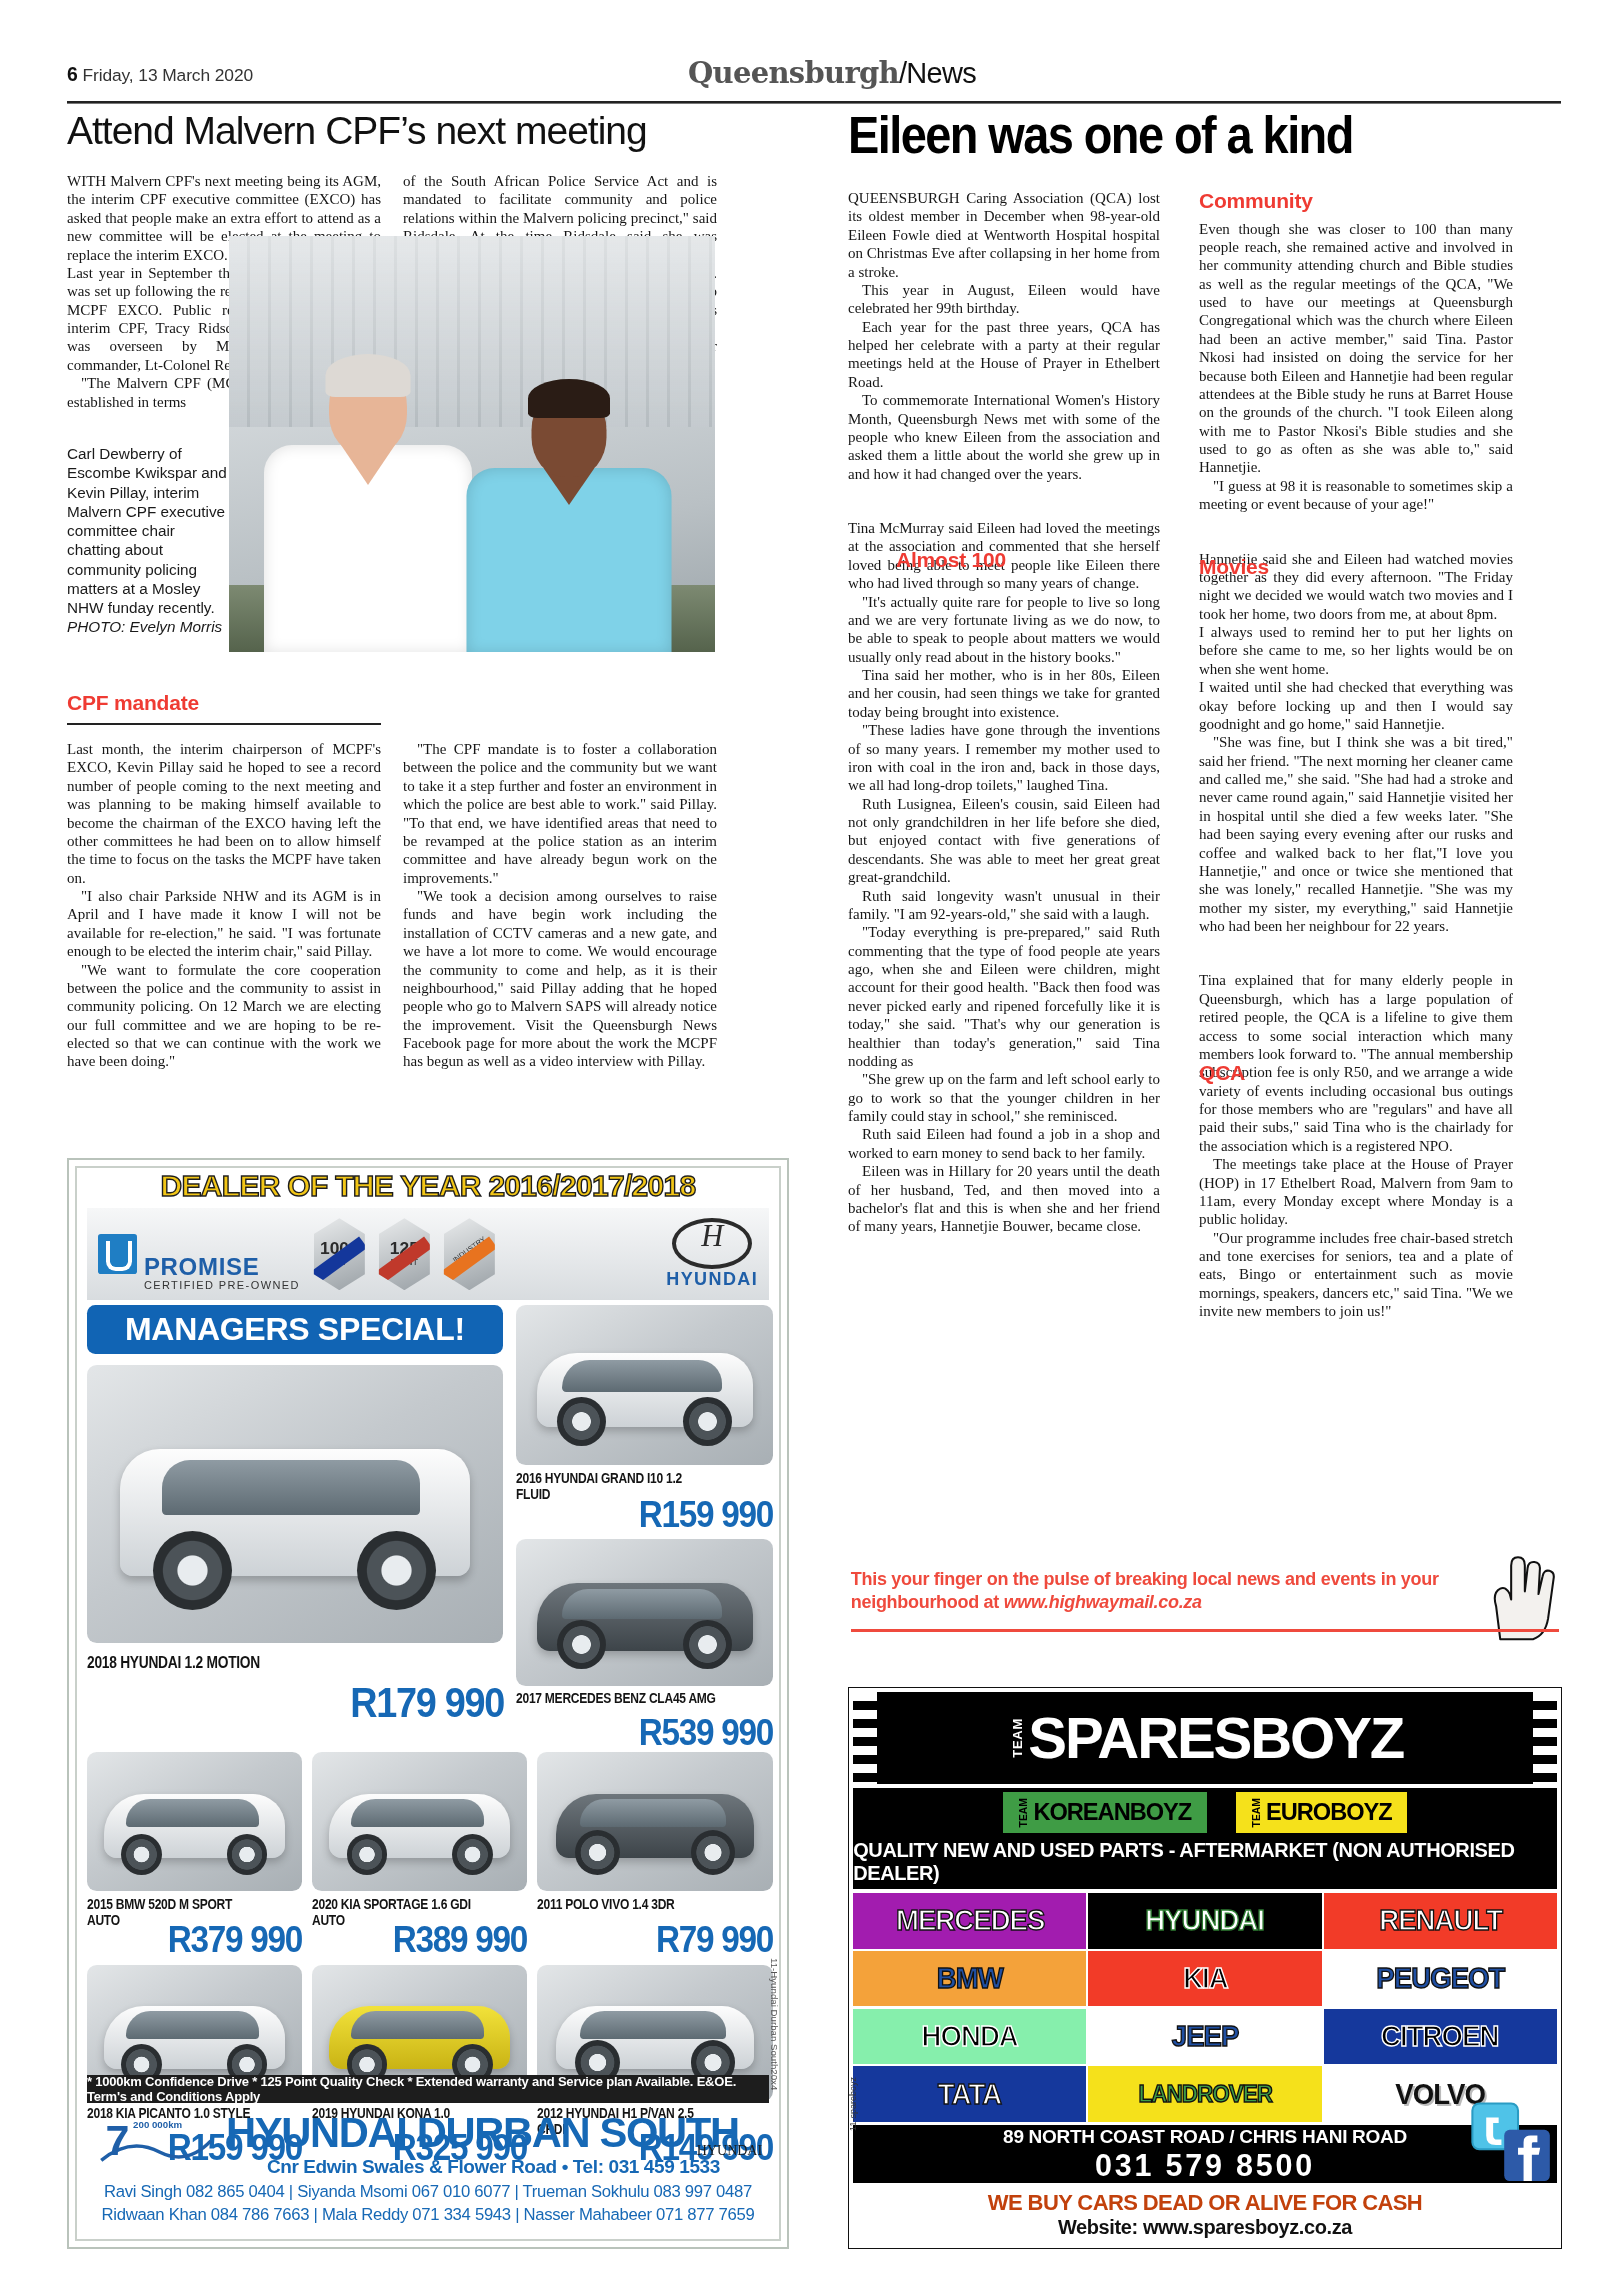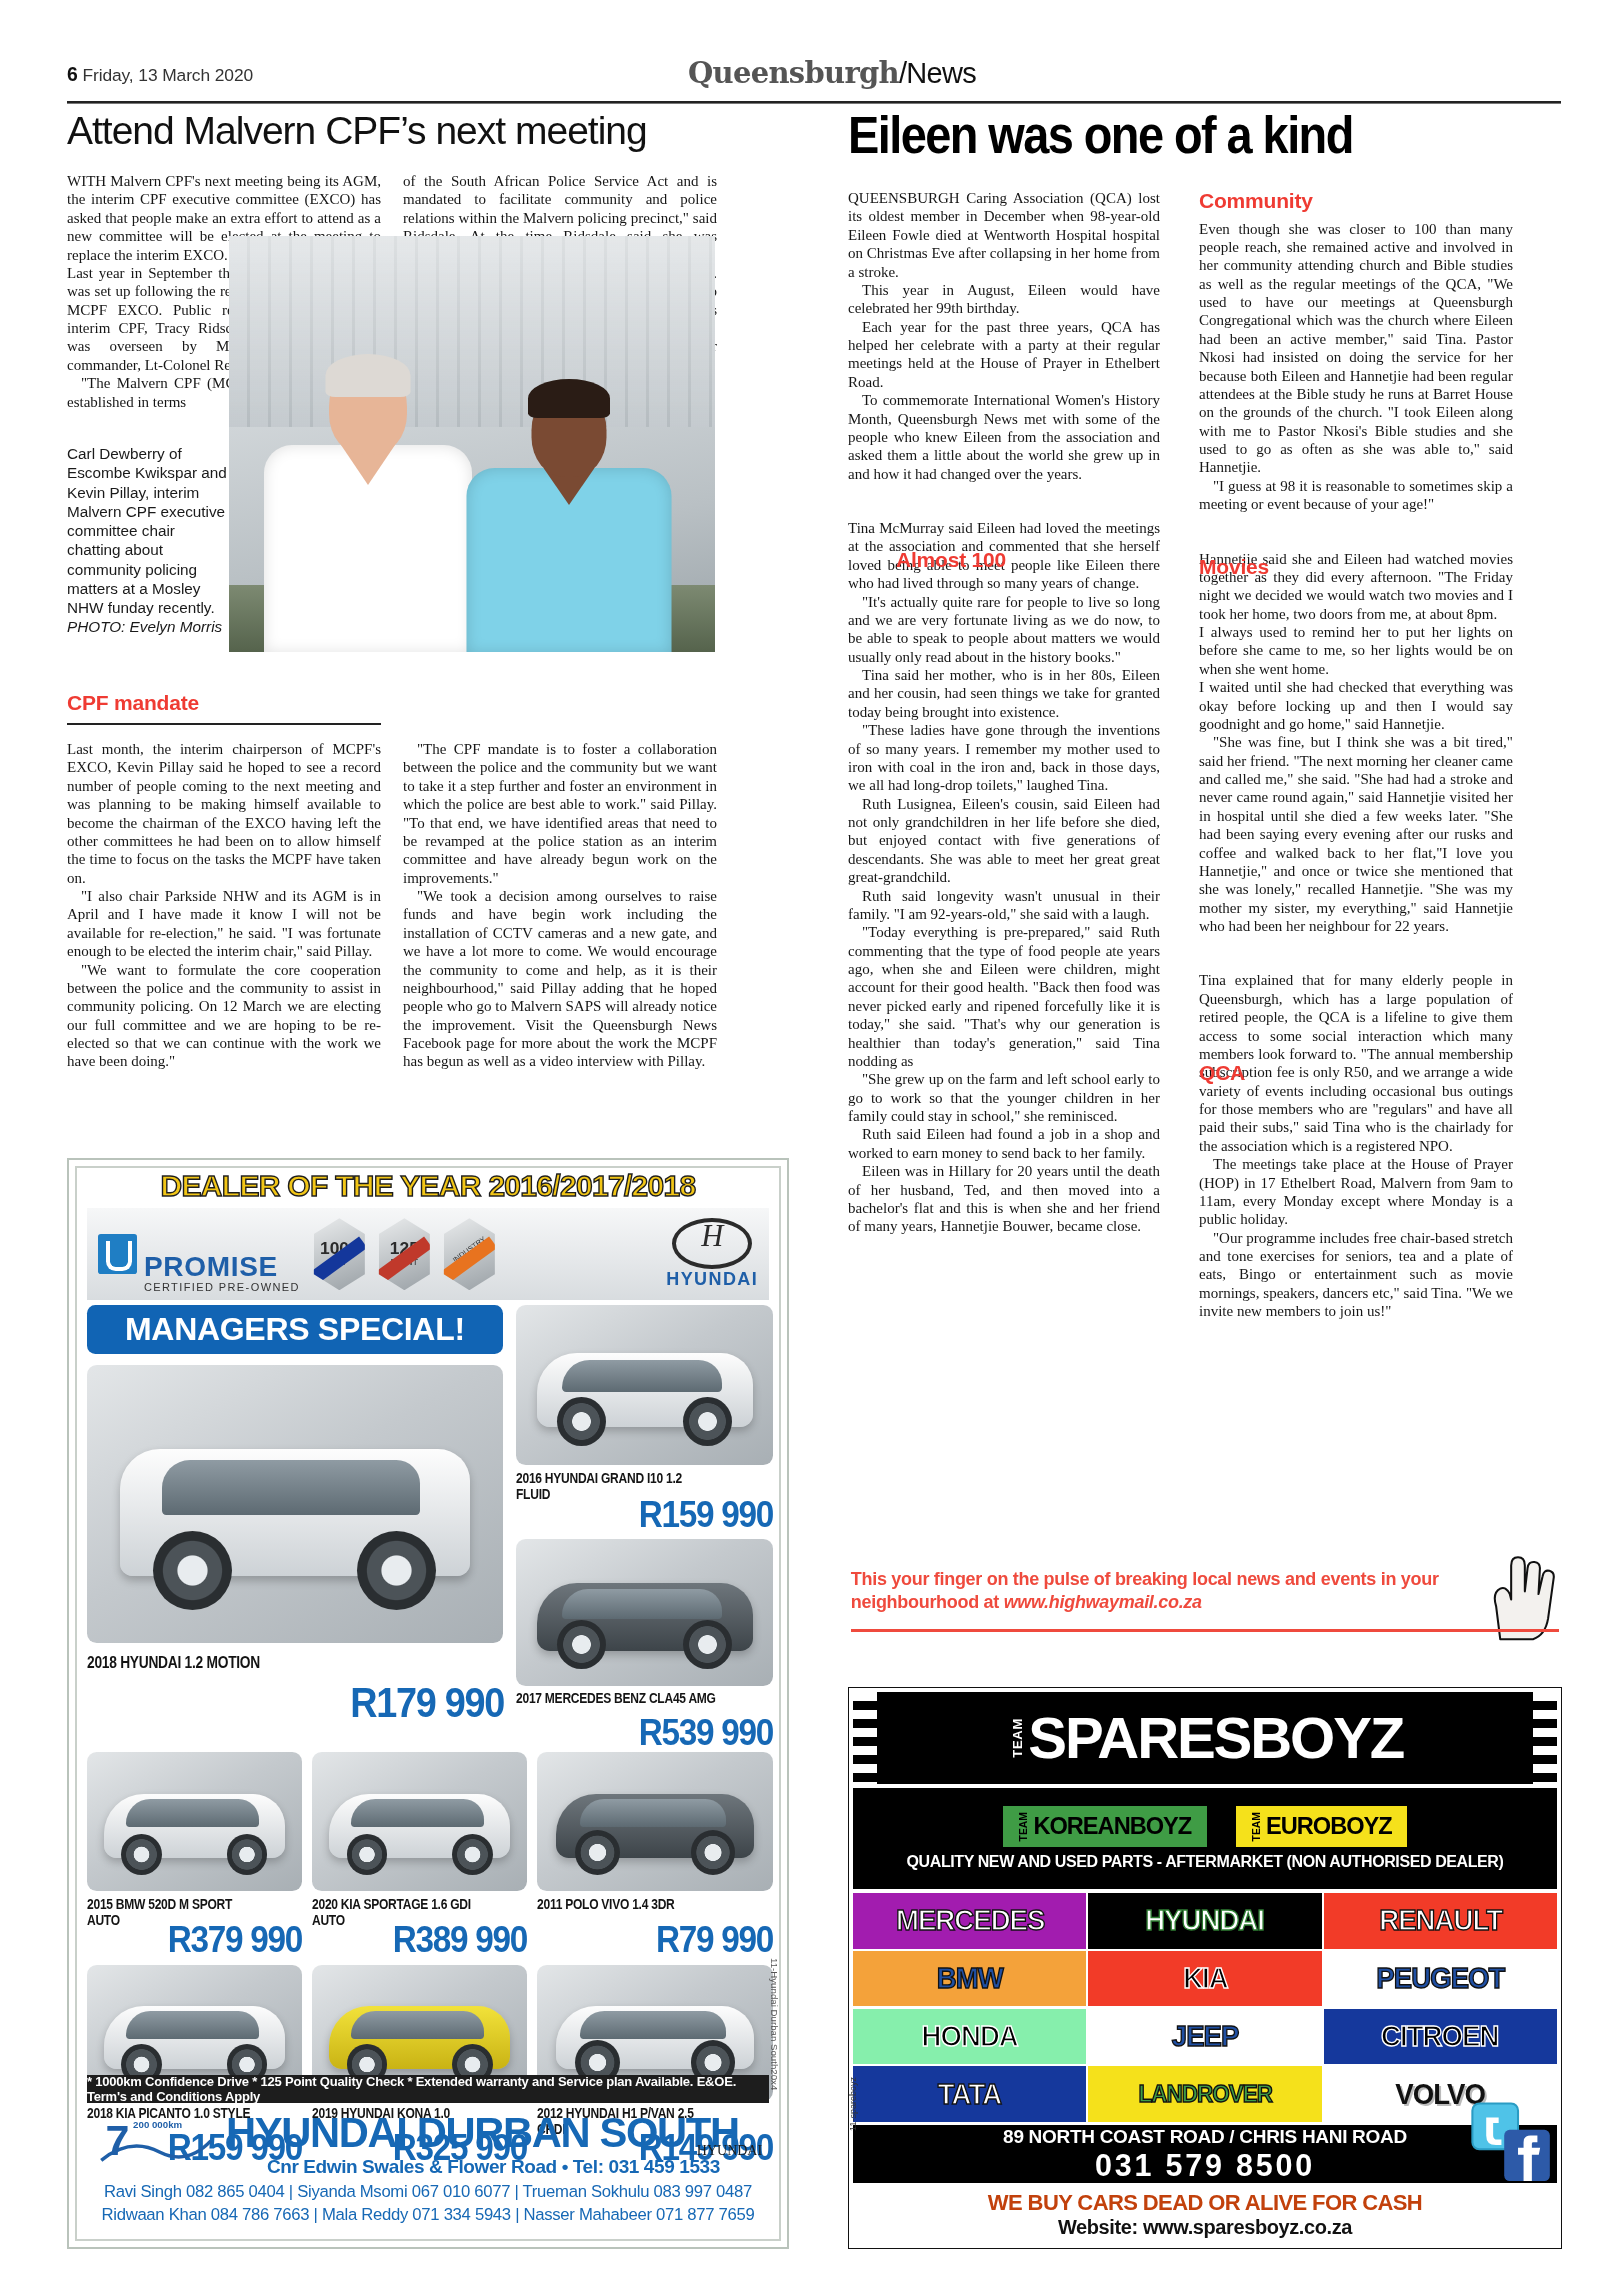--- a/index.html
+++ b/index.html
@@ -82,21 +82,21 @@
   .ad-h-inner{position:absolute;inset:6.2px;border:2.1px solid #c9d0ca;background:#fff;box-sizing:border-box;overflow:hidden;}
   .doty{position:absolute;left:0;top:0;width:100%;height:36px;
     display:flex;align-items:center;justify-content:center;
     font-family:"Liberation Sans",sans-serif;font-weight:bold;font-size:30px;color:#f2c617;
     -webkit-text-stroke:1.4px #1d1d1d;letter-spacing:-0.7px;background:#fff;}
   .logostrip{position:absolute;left:9.7px;top:40px;right:9.7px;height:92px;
     background:linear-gradient(180deg,#f6f7f8,#d8dcdf);display:flex;align-items:center;padding:0 11px;box-sizing:border-box;gap:14px;}
   .promise{display:flex;align-items:center;gap:7px;}
   .promise .sq{width:39px;height:40px;background:#1f7ec4;border-radius:2.8px;position:relative;}
   .promise .sq:after{content:"";position:absolute;left:8.3px;top:7px;width:18px;height:26px;border:4.9px solid #fff;border-top:none;border-radius:0 0 9.7px 9.7px;}
-  .promise .w1{font-family:"Liberation Sans",sans-serif;font-weight:bold;font-size:28px;color:#1f5fa8;letter-spacing:0.7px;line-height:1;margin-top:38px;}
+  .promise .w1{font-family:"Liberation Sans",sans-serif;font-weight:bold;font-size:24px;color:#1f5fa8;letter-spacing:0.7px;line-height:1;margin-top:38px;}
   .promise .w2{font-family:"Liberation Sans",sans-serif;font-size:11px;color:#333;letter-spacing:1.4px;}
   .badge{width:51px;height:72px;background:linear-gradient(160deg,#e9ebec,#9aa1a6);
     clip-path:polygon(50% 0,100% 22%,100% 78%,50% 100%,0 78%,0 22%);position:relative;
     display:flex;flex-direction:column;align-items:center;justify-content:center;}
   .badge .bn{font-family:"Liberation Sans",sans-serif;font-weight:bold;font-size:17.4px;color:#2b2b2b;line-height:.9;}
   .badge .bs{font-family:"Liberation Sans",sans-serif;font-size:9px;color:#333;}
   .badge .ribbon{position:absolute;left:-5.6px;top:48%;width:120%;height:14px;transform:rotate(-36deg);}
   .hy{margin-left:auto;text-align:center;}
   .hy .oval{width:72px;height:43px;border:4.2px solid #2b2b2b;border-radius:50%;margin:0 auto;position:relative;}
   .hy .oval:after{content:"H";position:absolute;left:0;right:0;top:-2.8px;font-family:"Liberation Serif",serif;font-style:italic;font-size:30.5px;color:#2b2b2b;}
@@ -146,21 +146,21 @@
   .sb-word{position:absolute;left:0;right:0;top:0;bottom:0;display:flex;align-items:center;justify-content:center;gap:7px;}
   .sb-team{writing-mode:vertical-rl;transform:rotate(180deg);font-family:"Liberation Sans",sans-serif;
     font-weight:bold;font-size:13px;color:#fff;letter-spacing:0.7px;}
   .sb-main{font-family:"Liberation Sans",sans-serif;font-weight:bold;font-size:57px;color:#fff;letter-spacing:-2.1px;transform:scaleX(1.02);}
   .sb-sub{position:absolute;left:4.2px;right:4.2px;top:100px;height:101px;background:#000;display:flex;flex-direction:column;align-items:center;justify-content:center;gap:5.6px;}
   .sb-pills{display:flex;gap:29px;}
   .pill{display:flex;align-items:center;gap:4.2px;padding:5.6px 15.3px;}
   .pill .t{writing-mode:vertical-rl;transform:rotate(180deg);font-family:"Liberation Sans",sans-serif;font-weight:bold;font-size:10.4px;color:#000;}
   .pill .n{font-family:"Liberation Sans",sans-serif;font-weight:bold;font-size:23.6px;color:#000;letter-spacing:-1px;}
   .pill.green{background:#3f9c45;} .pill.yellow{background:#f5e11b;}
-  .sb-qual{font-family:"Liberation Sans",sans-serif;font-weight:bold;font-size:16px;color:#fff;letter-spacing:-0.4px;}
+  .sb-qual{font-family:"Liberation Sans",sans-serif;font-weight:bold;font-size:20px;color:#fff;letter-spacing:-0.4px;}
   .brandgrid{position:absolute;left:4.2px;right:4.2px;top:205px;height:229px;display:grid;
     grid-template-columns:repeat(3,1fr);grid-template-rows:repeat(4,1fr);gap:2.1px;}
   .bcell{display:flex;align-items:center;justify-content:center;}
   .bcell span{font-family:"Liberation Sans",sans-serif;font-weight:bold;font-size:29px;letter-spacing:-1px;transform:scaleX(.95);}
   .sb-foot{position:absolute;left:4.2px;right:4.2px;top:437px;height:58px;background:#000;display:flex;flex-direction:column;align-items:center;justify-content:center;}
   .sb-addr{font-family:"Liberation Sans",sans-serif;font-weight:bold;font-size:19px;color:#fff;letter-spacing:-0.3px;}
   .sb-tel{font-family:"Liberation Sans",sans-serif;font-weight:bold;font-size:30.5px;color:#fff;letter-spacing:2.8px;}
   .sb-white{position:absolute;left:4.2px;right:4.2px;top:497px;bottom:4.2px;background:#fff;display:flex;flex-direction:column;align-items:center;justify-content:center;}
   .sb-buy{font-family:"Liberation Sans",sans-serif;font-weight:bold;font-size:22px;color:#c2410c;letter-spacing:-0.6px;}
   .sb-web{font-family:"Liberation Sans",sans-serif;font-weight:bold;font-size:20px;color:#111;letter-spacing:-0.4px;}

